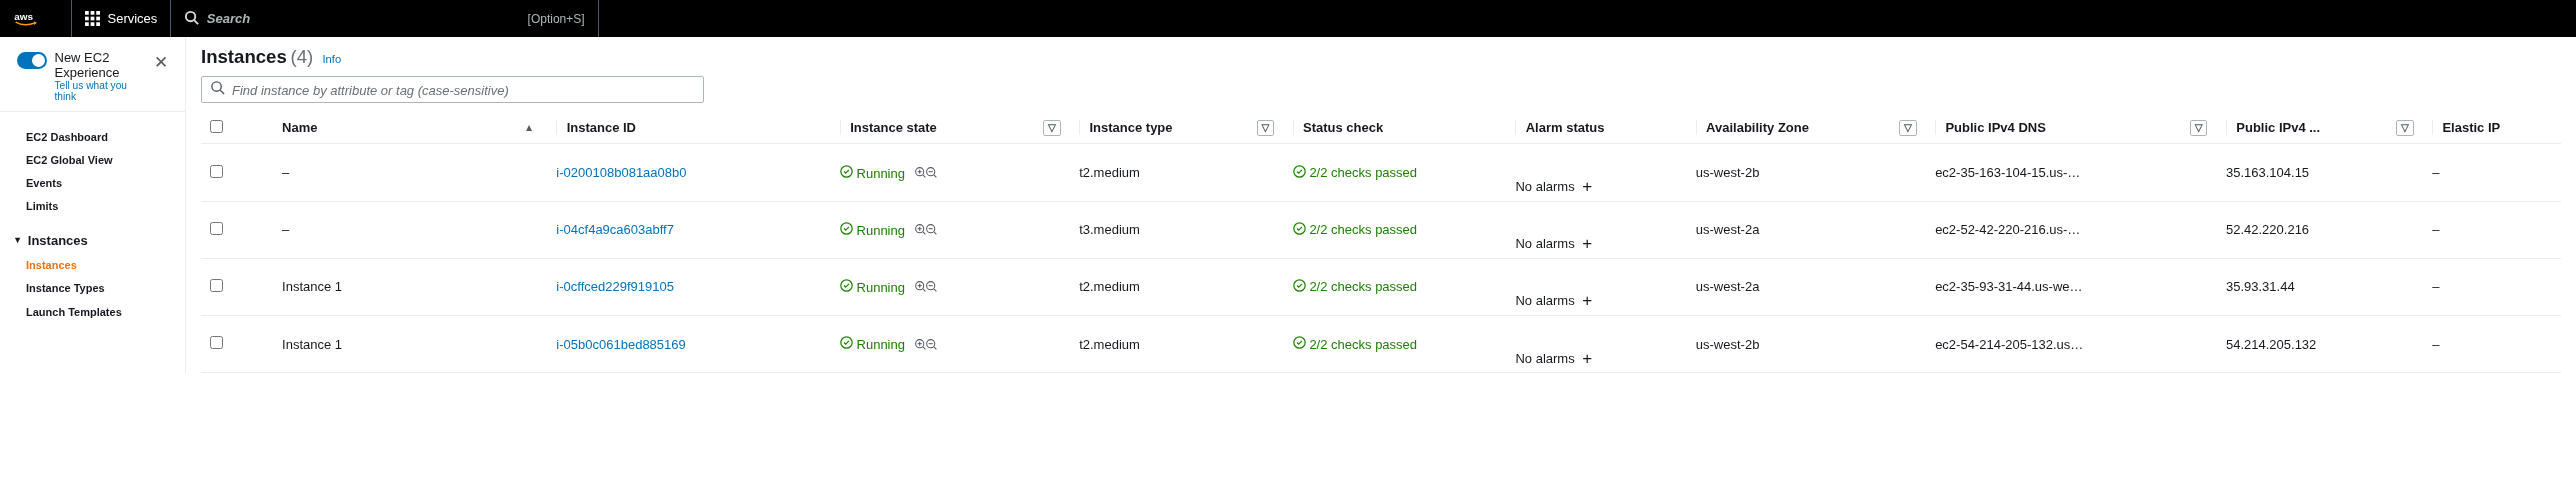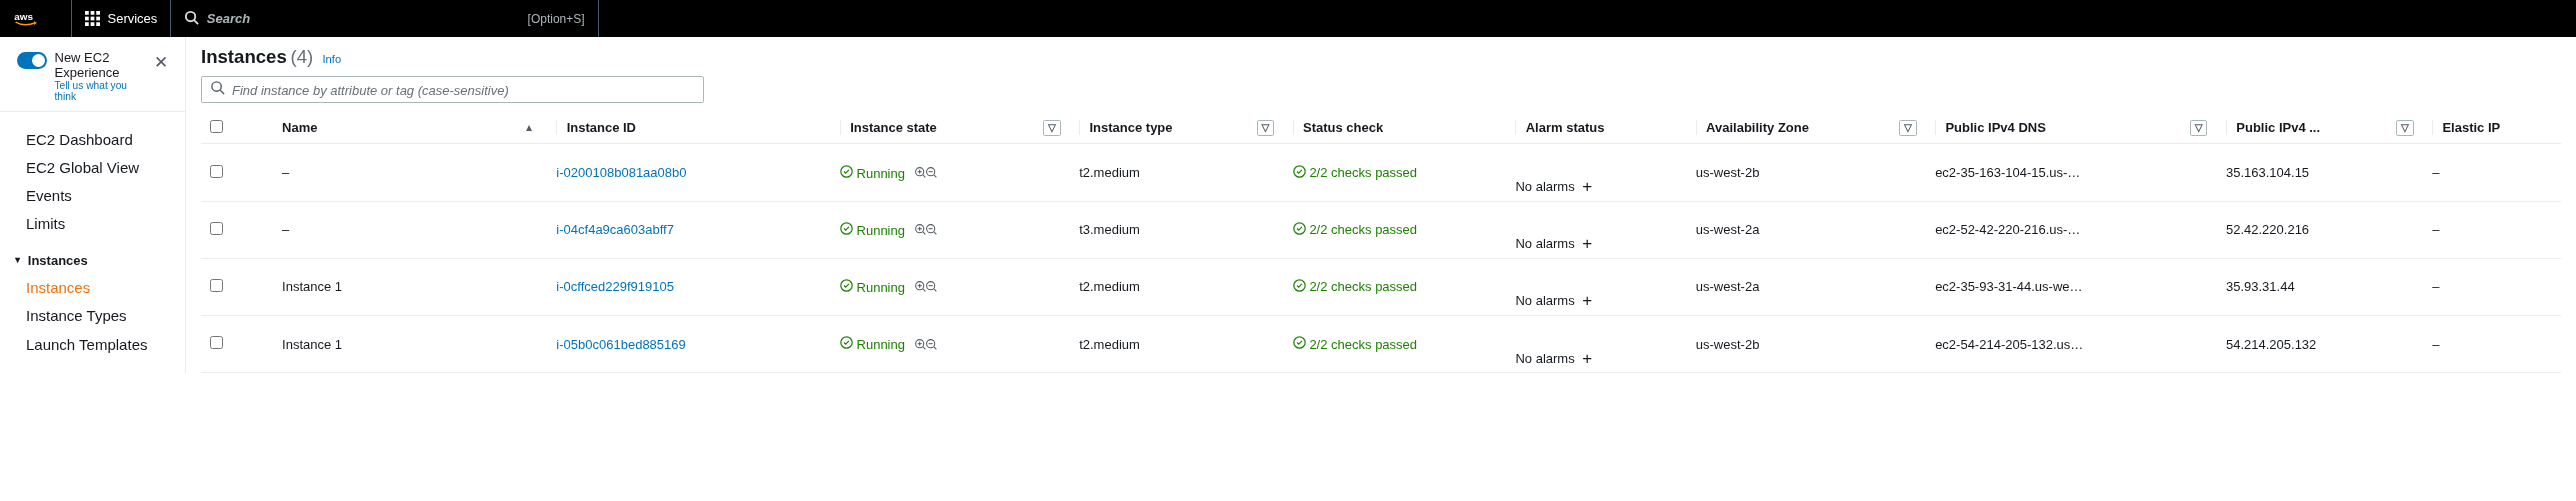--- a/index.html
+++ b/index.html
@@ -25,21 +25,21 @@
   .sidebar { width: 186px; flex: 0 0 186px; border-right: 0.9px solid #eaeded; background: #fff; }
   .new-exp { display: flex; align-items: flex-start; padding: 13px 13px 9.3px 17px; border-bottom: 0.9px solid #eaeded; }
   .toggle { width: 30px; height: 17px; background: #0073bb; border-radius: 8.4px; position: relative; flex: 0 0 30px; margin-right: 7.5px; margin-top: 1.9px; cursor: pointer; }
   .toggle::after { content: ""; position: absolute; right: 1.9px; top: 1.9px; width: 13px; height: 13px; background: #fff; border-radius: 50%; }
   .new-exp-text { flex: 1; }
   .new-exp-title { font-size: 13px; color: #16191f; }
   .new-exp-sub { font-size: 10.2px; color: #0073bb; cursor: pointer; }
   .close-x { color: #545b64; cursor: pointer; padding: 3.7px; font-size: 17px; line-height: 1; }
   
   .side-links { padding: 13px 0 9.3px 0; }
-  .side-link { padding: 5.6px 18.6px 5.6px 26px; font-size: 15px; color: #16191f; cursor: pointer; }
+  .side-link { padding: 5.6px 18.6px 5.6px 26px; font-size: 11px; color: #16191f; cursor: pointer; font-weight: bold; }
   .side-link.active { color: #ec7211; }
   .side-section-hdr { padding: 5.6px 18.6px 5.6px 13px; font-weight: bold; font-size: 13px; color: #16191f; cursor: pointer; display: flex; align-items: center; }
   .side-section-hdr .caret { margin-right: 5.6px; font-size: 9.3px; }
   
   
   .content { flex: 1; padding: 9.3px 15px 0 15px; overflow-x: auto; }
   .page-header { display: flex; align-items: baseline; margin-bottom: 7.5px; }
   .page-title { font-size: 18.6px; font-weight: 700; color: #16191f; }
   .page-count { font-size: 18.6px; font-weight: 400; color: #687078; margin-left: 3.7px; }
   .info-link { font-size: 11.2px; color: #0073bb; margin-left: 9.3px; cursor: pointer; }

